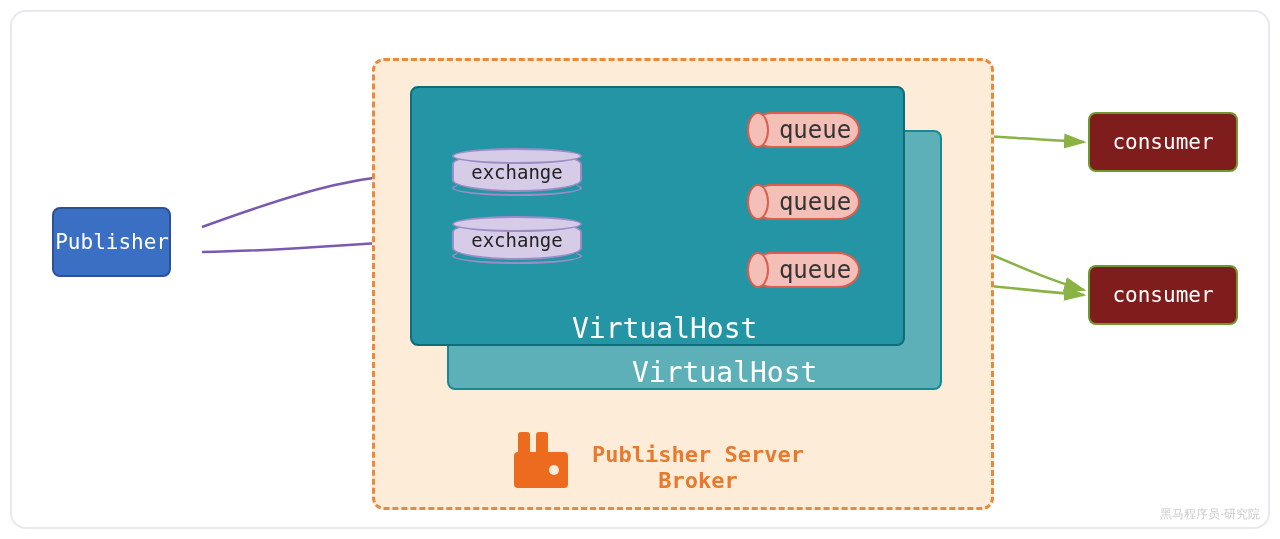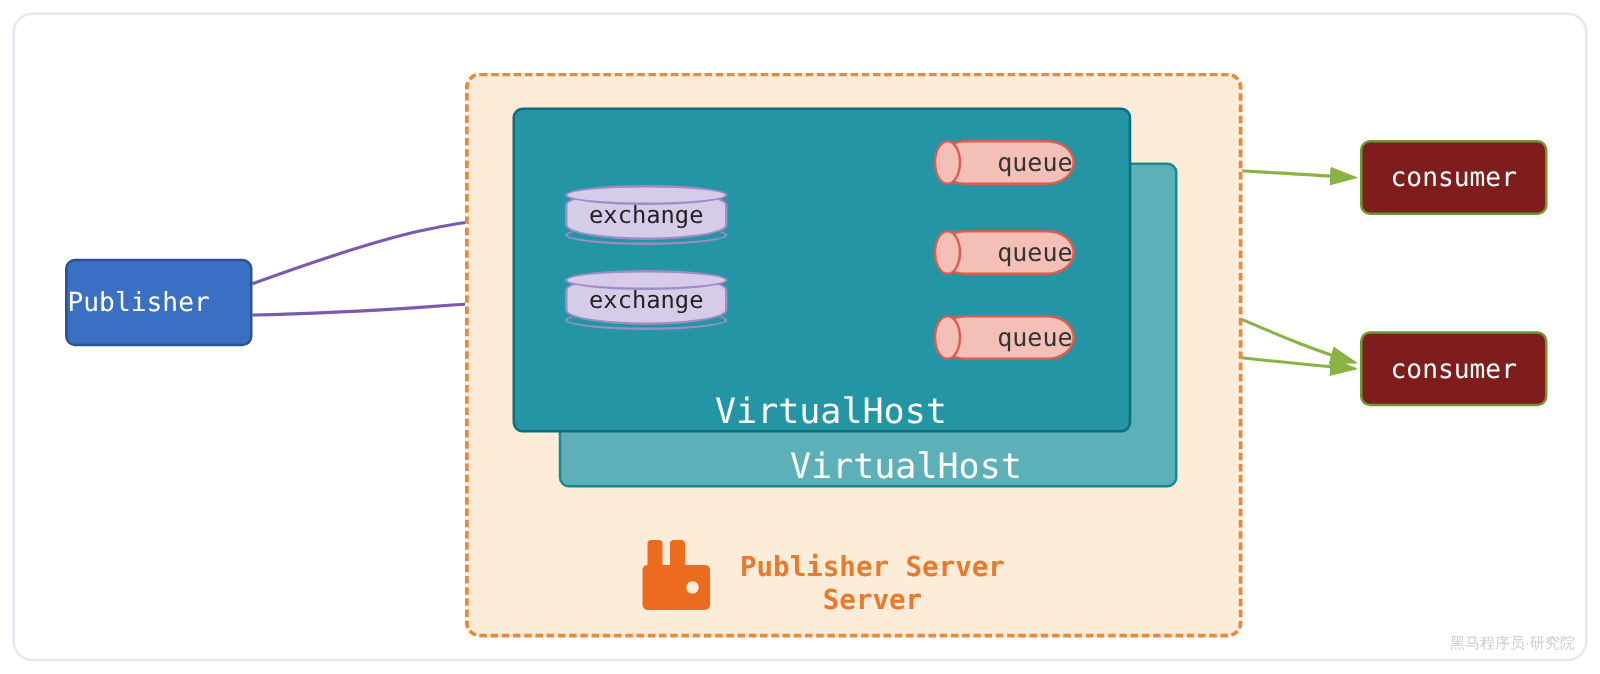--- a/index.html
+++ b/index.html
@@ -19,28 +19,28 @@
   }
   svg.arrows {
     position: absolute;
     top: 0; left: 0;
     width: 100%; height: 100%;
     pointer-events: none;
   }
   .box { position: absolute; }
   .publisher {
     left: 40px; top: 195px;
-    width: 150px; height: 70px;
+    width: 119px; height: 70px;
     background: #3a6fc3;
     border: 2px solid #2b5295;
     border-radius: 8px;
     color: #fff;
     display: flex;
     align-items: center;
-    justify-content: flex-start;
+    justify-content: flex-end;
     font-size: 21px;
   }
   .consumer {
     right: 30px;
     width: 150px; height: 60px;
     background: #7f1d1d;
     border: 2px solid #6f9830;
     border-radius: 8px;
     color: #fff;
     display: flex;
@@ -117,23 +117,23 @@
   .exchange::after { bottom: -6px; background: transparent; border-top-color: transparent; }
   .ex1 { left: 440px; top: 140px; }
   .ex2 { left: 440px; top: 208px; }
   .queue {
     width: 110px; height: 36px;
     background: #f4bfb6;
     border: 2px solid #db5d4f;
     border-radius: 20% / 50%;
     display: flex;
     align-items: center;
-    justify-content: flex-end;
+    justify-content: center;
     color: #333;
-    font-size: 20px;
+    font-size: 24px;
     padding-left: 20px;
   }
   .queue::before {
     content: "";
     position: absolute;
     left: -5px; top: -2px; bottom: -2px;
     width: 18px;
     background: #f4bfb6;
     border: 2px solid #db5d4f;
     border-radius: 50%;
@@ -226,17 +226,17 @@
         <rect x="6" y="2" width="12" height="24" rx="3"></rect>
         <rect x="24" y="2" width="12" height="24" rx="3"></rect>
         <rect x="2" y="22" width="54" height="36" rx="4"></rect>
       </g>
       <circle cx="42" cy="40" r="5" fill="#fcecd8"></circle>
     </svg>
   </div>
 
   <div class="broker-label">
     <div>Publisher Server</div>
-    <div>Server</div>
+    <div>Broker</div>
   </div>
 
   <div class="watermark">黑马程序员·研究院</div>
 </div>
 
 </body></html>

